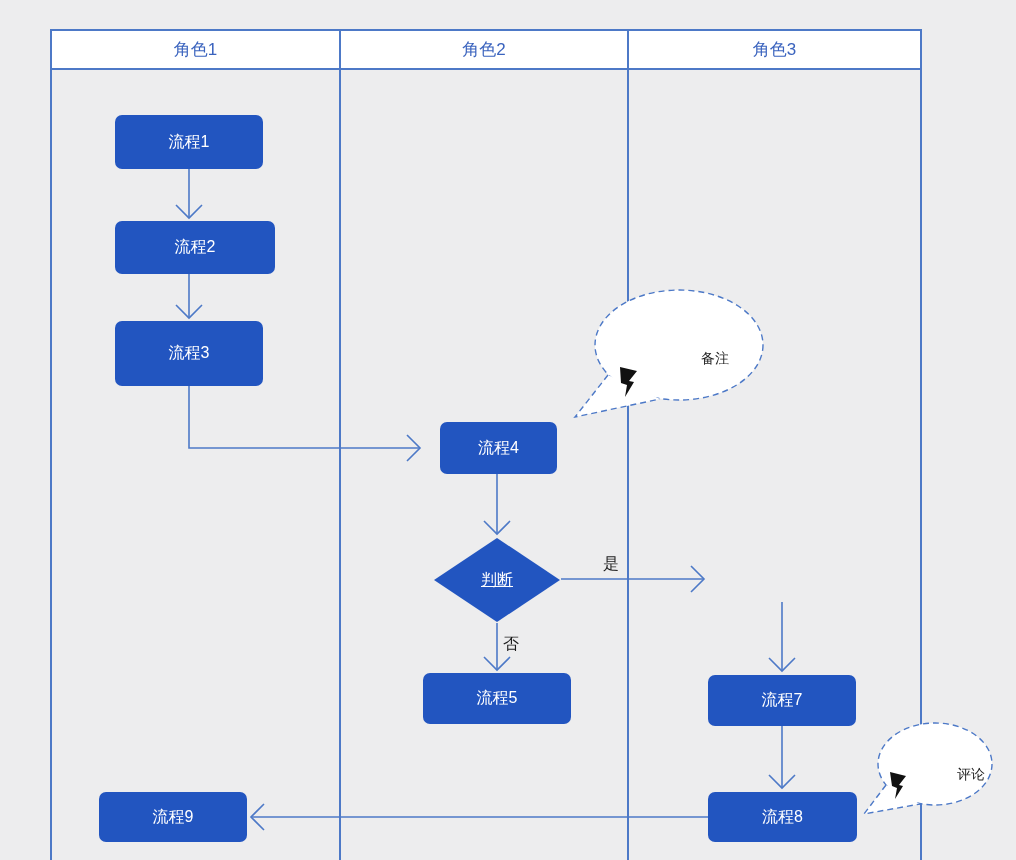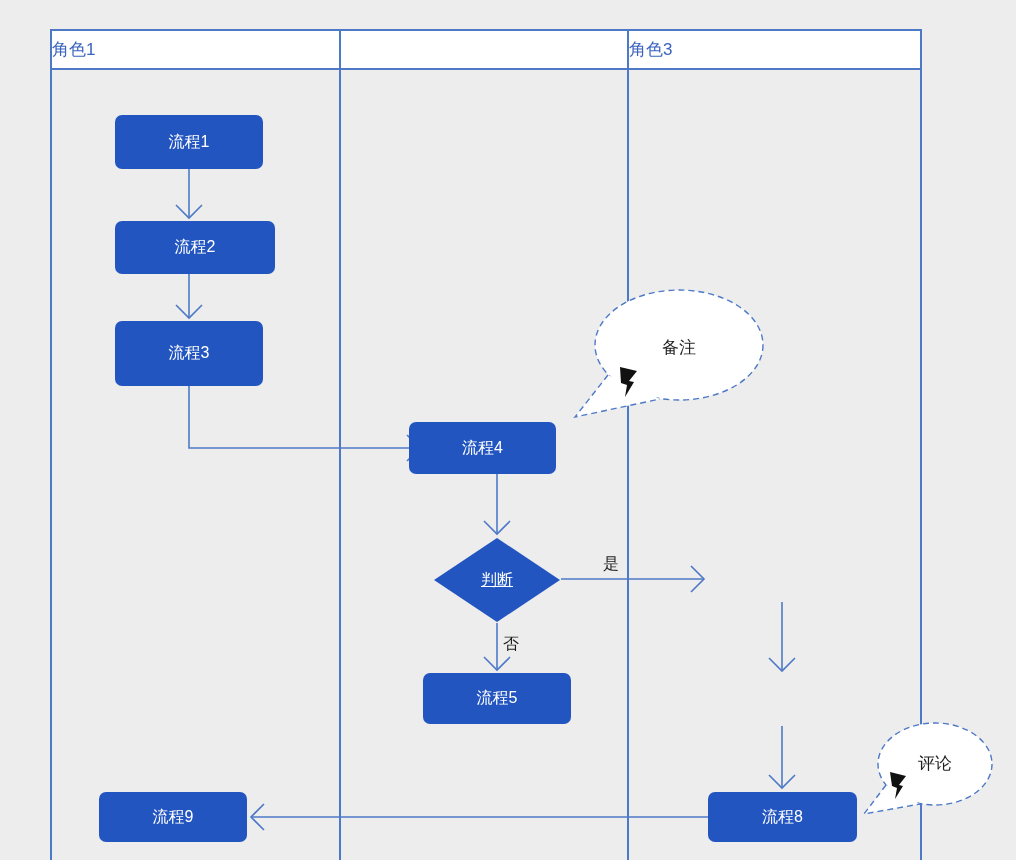--- a/index.html
+++ b/index.html
@@ -13,57 +13,59 @@
     background:var(--lane-header-bg,#fff); box-sizing:border-box;
     border-top:2px solid var(--lane-border,#4D79C7);
     border-bottom:2px solid var(--lane-border,#4D79C7);
   }
   .vline {
     position:absolute; top:29px; height:831px; width:2px;
     background:var(--lane-border,#4D79C7);
   }
   .lane-label {
     position:absolute; top:38px; height:24px; line-height:24px;
-    font-size:17px; color:var(--lane-header-text,#3A63BE);
+    text-align:center; font-size:17px; color:var(--lane-header-text,#3A63BE);
   }
   .node {
     position:absolute; background:var(--node-fill,#2255C0);
     color:var(--node-text,#fff); font-size:16px;
     display:flex; align-items:center; justify-content:center;
     box-sizing:border-box;
     border-radius:7px;
   }
   .diamond { clip-path:polygon(50% 0,100% 50%,50% 100%,0 50%);text-decoration:underline; }
   .overlay { position:absolute; left:0; top:0; }
   .edge { fill:none; stroke:var(--connector,#4D79C7); stroke-width:1.6; marker-end:url(#arrowhead); }
   .callout-shape { fill:var(--callout-bg,#fff); stroke:var(--callout-border,#4D79C7);
     stroke-width:1.4; stroke-dasharray:6 4; }
   .anchor-bolt { fill:var(--anchor-marker,#111); stroke:none; }
   .callout-label {
-    position:absolute; width:100px; text-align:center; font-size:17px;
+    position:absolute; width:100px; text-align:right; font-size:14px;
     color:var(--callout-text,#1F1F1F);
+    margin-top:14px;
   }
   .edge-label {
     position:absolute; width:34px; text-align:center; font-size:16px;
     color:var(--edge-label-text,#1A1A1A);
   }
 </style>
 </head>
 <body>
 
 <div class="canvas">
 
   <div class="header-band"></div>
 
   <div class="vline" style="left:50px"></div>
   <div class="vline" style="left:339px"></div>
   <div class="vline" style="left:627px"></div>
   <div class="vline" style="left:920px"></div>
 
   <div class="lane-label" style="left:52px;width:287px">角色1</div>
+  <div class="lane-label" style="left:341px;width:286px">角色2</div>
   <div class="lane-label" style="left:629px;width:291px">角色3</div>
 
   <svg class="overlay" width="1016" height="860" viewBox="0 0 1016 860">
     <defs>
       <marker id="arrowhead" markerUnits="userSpaceOnUse" markerWidth="32" markerHeight="32" refX="29" refY="16" orient="auto">
         <path d="M16,3 L29,16 L16,29" fill="none" stroke="#4D79C7" stroke-width="1.6"></path>
       </marker>
     </defs>
 
     <path class="edge" d="M189,169 L189,218"></path>
@@ -85,22 +87,23 @@
     <g>
       <ellipse class="callout-shape" cx="935" cy="764" rx="57" ry="41"></ellipse>
       <path class="callout-shape" d="M886,785 L864,814 L920,804"></path>
       <path class="anchor-bolt" d="M890,772 L906,776 L899,785 L903,786 L895,799 L897,788 L892,786 Z"></path>
     </g>
   </svg>
 
   <div class="node" style="left:115px;top:115px;width:148px;height:54px">流程1</div>
   <div class="node" style="left:115px;top:221px;width:160px;height:53px">流程2</div>
   <div class="node" style="left:115px;top:321px;width:148px;height:65px">流程3</div>
-  <div class="node" style="left:409px;top:422px;width:147px;height:52px">流程4</div>
+  <div class="node" style="left:440px;top:422px;width:117px;height:52px">流程4</div>
   <div class="node" style="left:423px;top:673px;width:148px;height:51px">流程5</div>
+  <div class="node" style="left:708px;top:675px;width:148px;height:51px">流程7</div>
   <div class="node" style="left:708px;top:792px;width:149px;height:50px">流程8</div>
   <div class="node" style="left:99px;top:792px;width:148px;height:50px">流程9</div>
 
   <div class="node diamond" style="left:434px;top:538px;width:126px;height:84px">判断</div>
 
   <div class="edge-label" style="left:594px;top:554px">是</div>
   <div class="edge-label" style="left:494px;top:634px">否</div>
 
   <div class="callout-label" style="left:629px;top:336px">备注</div>
   <div class="callout-label" style="left:885px;top:752px">评论</div>

